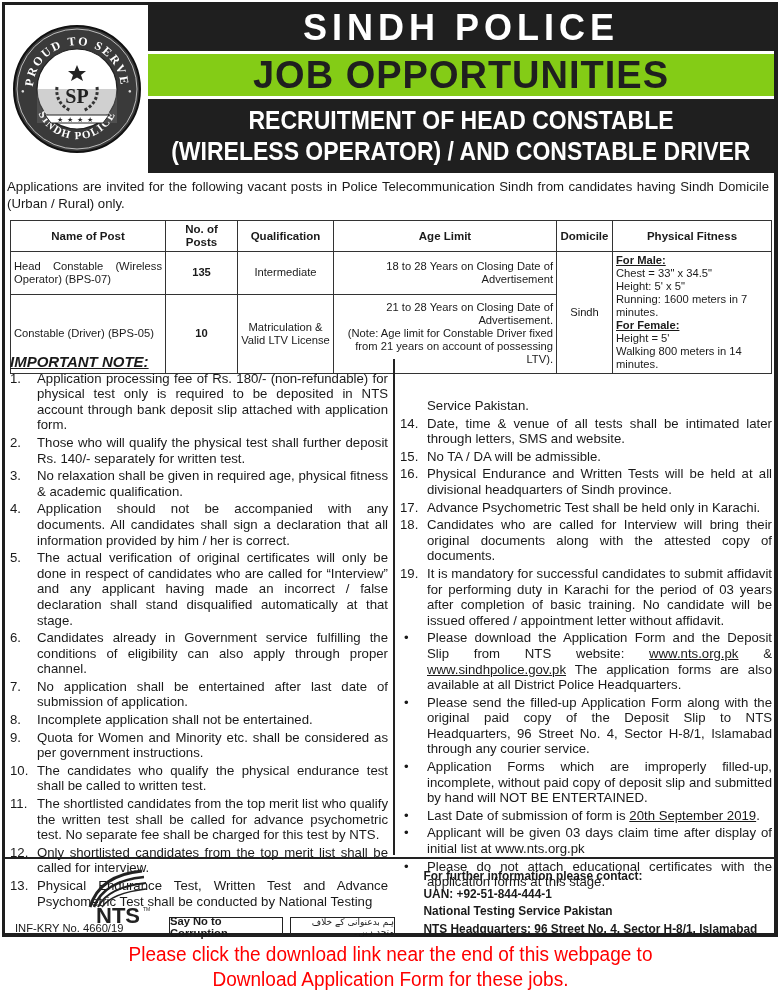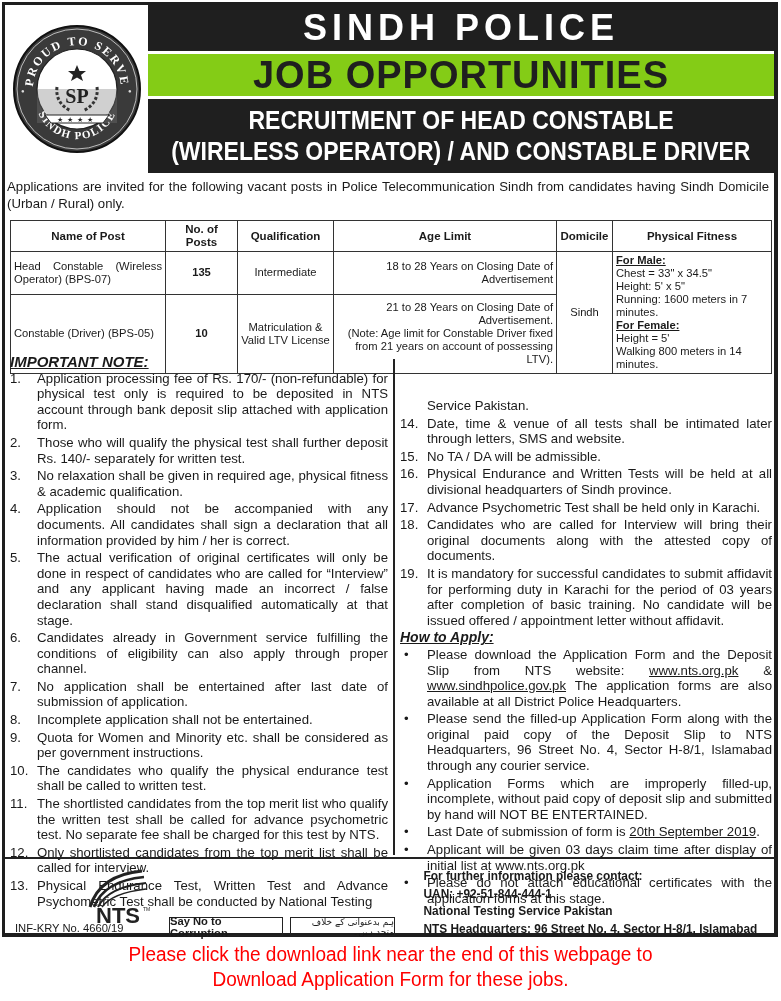--- a/index.html
+++ b/index.html
@@ -190,21 +190,21 @@
           <span style="display:block">(Note: Age limit for Constable Driver fixed from 21 years on account of possessing LTV).</span>
         </td>
       </tr>
     </tbody>
   </table>
 
   <div class="notes-left">
     <div class="sec-title">IMPORTANT NOTE:</div>
     <div class="note">
         <span class="num">1.</span>
-        <span class="txt">Application processing fee of Rs. 170/- (non-refundable) for physical test only is required to be deposited in NTS account through bank deposit slip attached with application form.</span>
+        <span class="txt">Application processing fee of Rs. 180/- (non-refundable) for physical test only is required to be deposited in NTS account through bank deposit slip attached with application form.</span>
       </div>
     <div class="note">
         <span class="num">2.</span>
         <span class="txt">Those who will qualify the physical test shall further deposit Rs. 140/- separately for written test.</span>
       </div>
     <div class="note">
         <span class="num">3.</span>
         <span class="txt">No relaxation shall be given in required age, physical fitness &amp; academic qualification.</span>
       </div>
     <div class="note">
@@ -271,21 +271,20 @@
       </div>
     <div class="note">
         <span class="num">18.</span>
         <span class="txt">Candidates who are called for Interview will bring their original documents along with the attested copy of documents.</span>
       </div>
     <div class="note">
         <span class="num">19.</span>
         <span class="txt">It is mandatory for successful candidates to submit affidavit for performing duty in Karachi for the period of 03 years after completion of basic training. No candidate will be issued offered / appointment letter without affidavit.</span>
       </div>
 
-    <div class="sec-title how">How to Apply:</div>
     <div class="note bullet">
       <span class="num">•</span>
       <span class="txt"><span>Please download the Application Form and the Deposit Slip from NTS website: </span><span class="u">www.nts.org.pk</span><span> &amp; </span><span class="u">www.sindhpolice.gov.pk</span><span> The application forms are also available at all District Police Headquarters.</span></span>
     </div>
     <div class="note bullet">
       <span class="num">•</span>
       <span class="txt">Please send the filled-up Application Form along with the original paid copy of the Deposit Slip to NTS Headquarters, 96 Street No. 4, Sector H-8/1, Islamabad through any courier service.</span>
     </div>
     <div class="note bullet">
       <span class="num">•</span>

